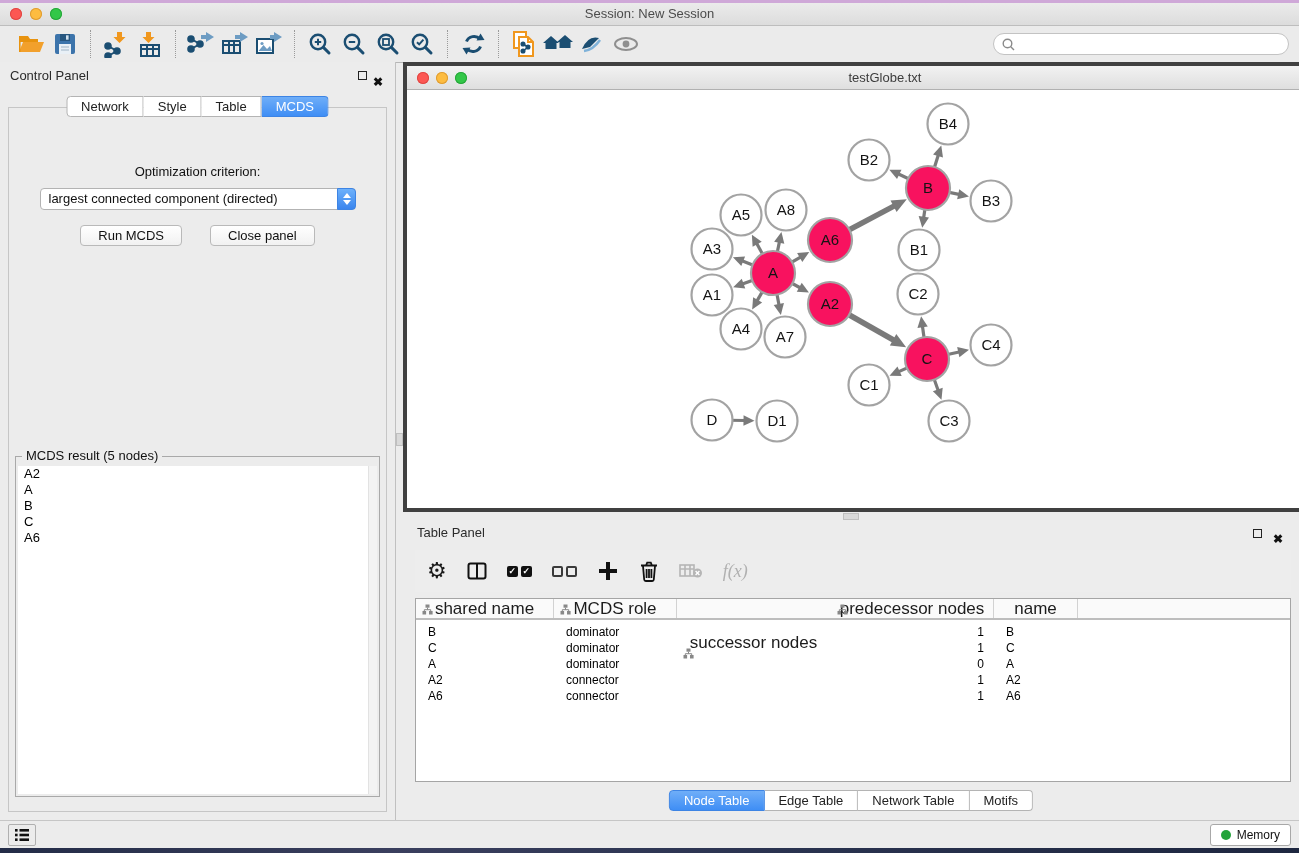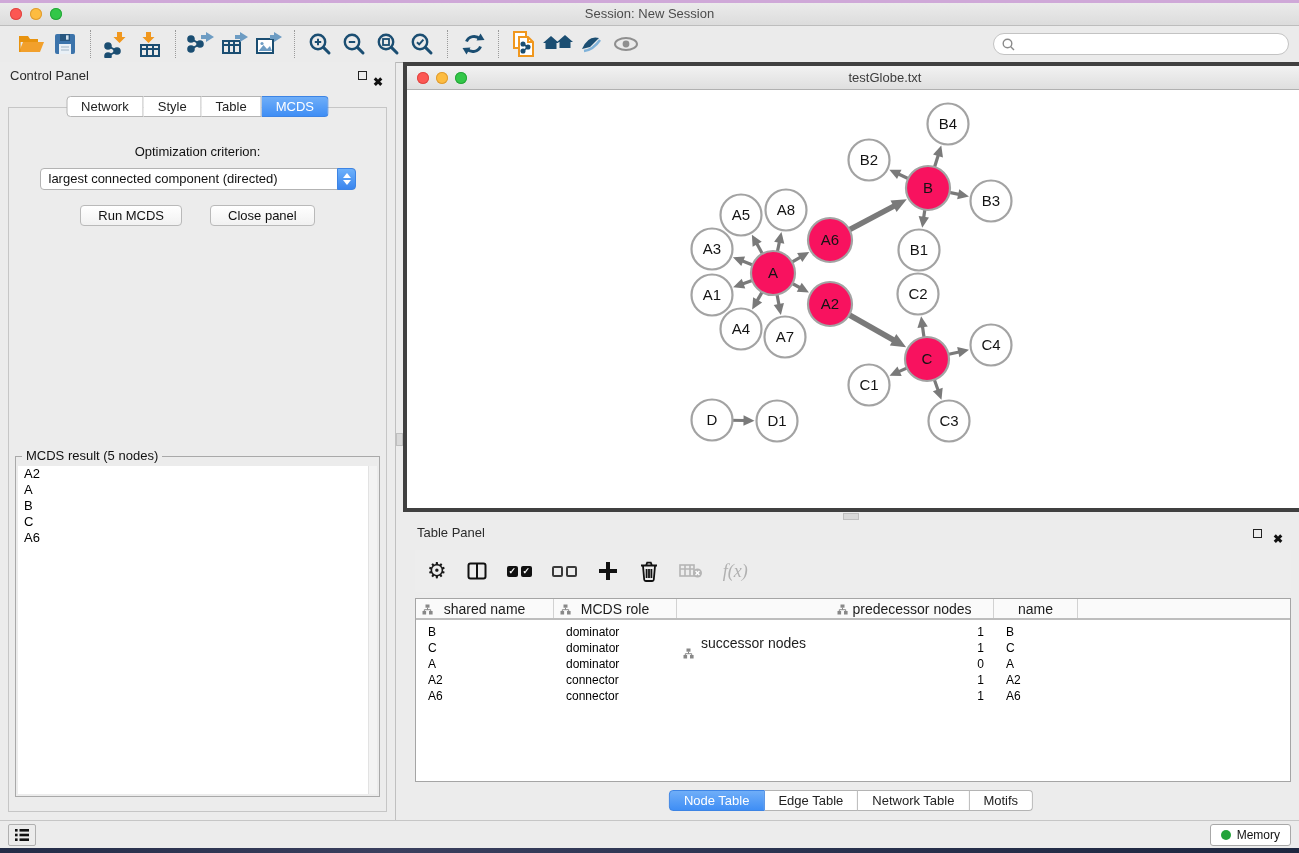--- a/index.html
+++ b/index.html
@@ -36,21 +36,21 @@
 
   .seg-tabs { display:flex; position:absolute; left:50%; transform:translateX(-50%); z-index:3; }
   .seg { height:21px; line-height:20px; padding:0 14px; background:#fff; border:1px solid #b4b4b4;
     border-left:none; font-size:13px; color:#222; cursor:pointer; white-space:nowrap; }
   .seg:first-child { border-left:1px solid #b4b4b4; border-radius:4px 0 0 4px; }
   .seg:last-child { border-radius:0 4px 4px 0; }
   .seg.selected { background:linear-gradient(#6faef8,#3f8ef5); color:#fff; border-color:#3d84e4; }
   .cp-tabs { top:34px; }
 
   .cp-box { position:absolute; top:45px; left:8px; right:8px; bottom:8px; border:1px solid #c6c6c6; }
-  .opt-label { margin-top:36px; text-align:center; font-size:13px; color:#111; }
+  .opt-label { margin-top:56px; text-align:center; font-size:13px; color:#111; }
   .dropdown { margin:9px auto 12px; width:316px; height:22px; background:#fff; border:1px solid #b3b3b3;
     border-radius:4px; position:relative; font-size:13px; line-height:20px; padding-left:8px; color:#111; cursor:pointer; }
   .stepper { position:absolute; right:-1px; top:-1px; width:19px; height:22px;
     background:linear-gradient(#6db1fb,#3a85ee); border-radius:0 4px 4px 0; border:1px solid #3d84e4; }
   .step-up { position:absolute; left:5px; top:4px; width:0; height:0;
     border-left:4px solid transparent; border-right:4px solid transparent; border-bottom:5px solid #fff; }
   .step-down { position:absolute; left:5px; bottom:4px; width:0; height:0;
     border-left:4px solid transparent; border-right:4px solid transparent; border-top:5px solid #fff; }
   .btn-row { display:flex; justify-content:center; gap:28px; margin-top:15px; }
   .mac-btn { height:21px; line-height:19px; padding:0 17px; background:linear-gradient(#ffffff,#f1f1f1);
@@ -83,21 +83,21 @@
     display:flex; align-items:center; gap:20px; padding-left:12px; }
   .ticon { display:flex; align-items:center; justify-content:center; cursor:pointer; }
   .gear-glyph { font-size:22px; color:#1a1a1a; line-height:22px; }
   .chkpair { display:flex; gap:3px; }
   .chk { width:11px; height:11px; border-radius:2px; }
   .chk.on { background:#111; color:#fff; font-size:9px; line-height:11px; text-align:center; font-weight:bold; }
   .chk.off { background:transparent; border:2px solid #3a3a3a; }
   .fx { font-family:"Liberation Serif", serif; font-style:italic; font-size:18px; color:#b0b0b0; }
 
   .tp-table { position:absolute; left:12px; right:8px; top:78px; bottom:38px; background:#fff; border:1px solid #a5a5a5; overflow:hidden; }
-  .thead { display:flex; height:21px; background:#fafafa; border-bottom:2px solid #bdbdbd; font-size:14px; color:#1c1c1c; }
+  .thead { display:flex; height:21px; background:#fafafa; border-bottom:2px solid #bdbdbd; font-size:17px; color:#1c1c1c; }
   .th { position:relative; display:flex; align-items:center; justify-content:center; border-right:1px solid #d2d2d2; }
   .th .tree { position:absolute; left:6px; top:5px; }
   .c0 { width:138px; } .c1 { width:123px; } .c2 { width:154px;margin-top:44px; } .c3 { width:163px; } .c4 { width:84px; }
   .trow { display:flex; height:16px; font-size:12px; color:#000; }
   .trow .td { line-height:16px; overflow:hidden; white-space:nowrap; }
   .trow .c0, .trow .c1, .trow .c4 { padding-left:12px; text-align:left; }
   .trow .c2 { padding-right:16px; text-align:right; }
   .trow .c3 { padding-right:10px; text-align:right; }
   .tbody { padding-top:4px; }
   .tp-tabs { bottom:9px; top:auto; }

